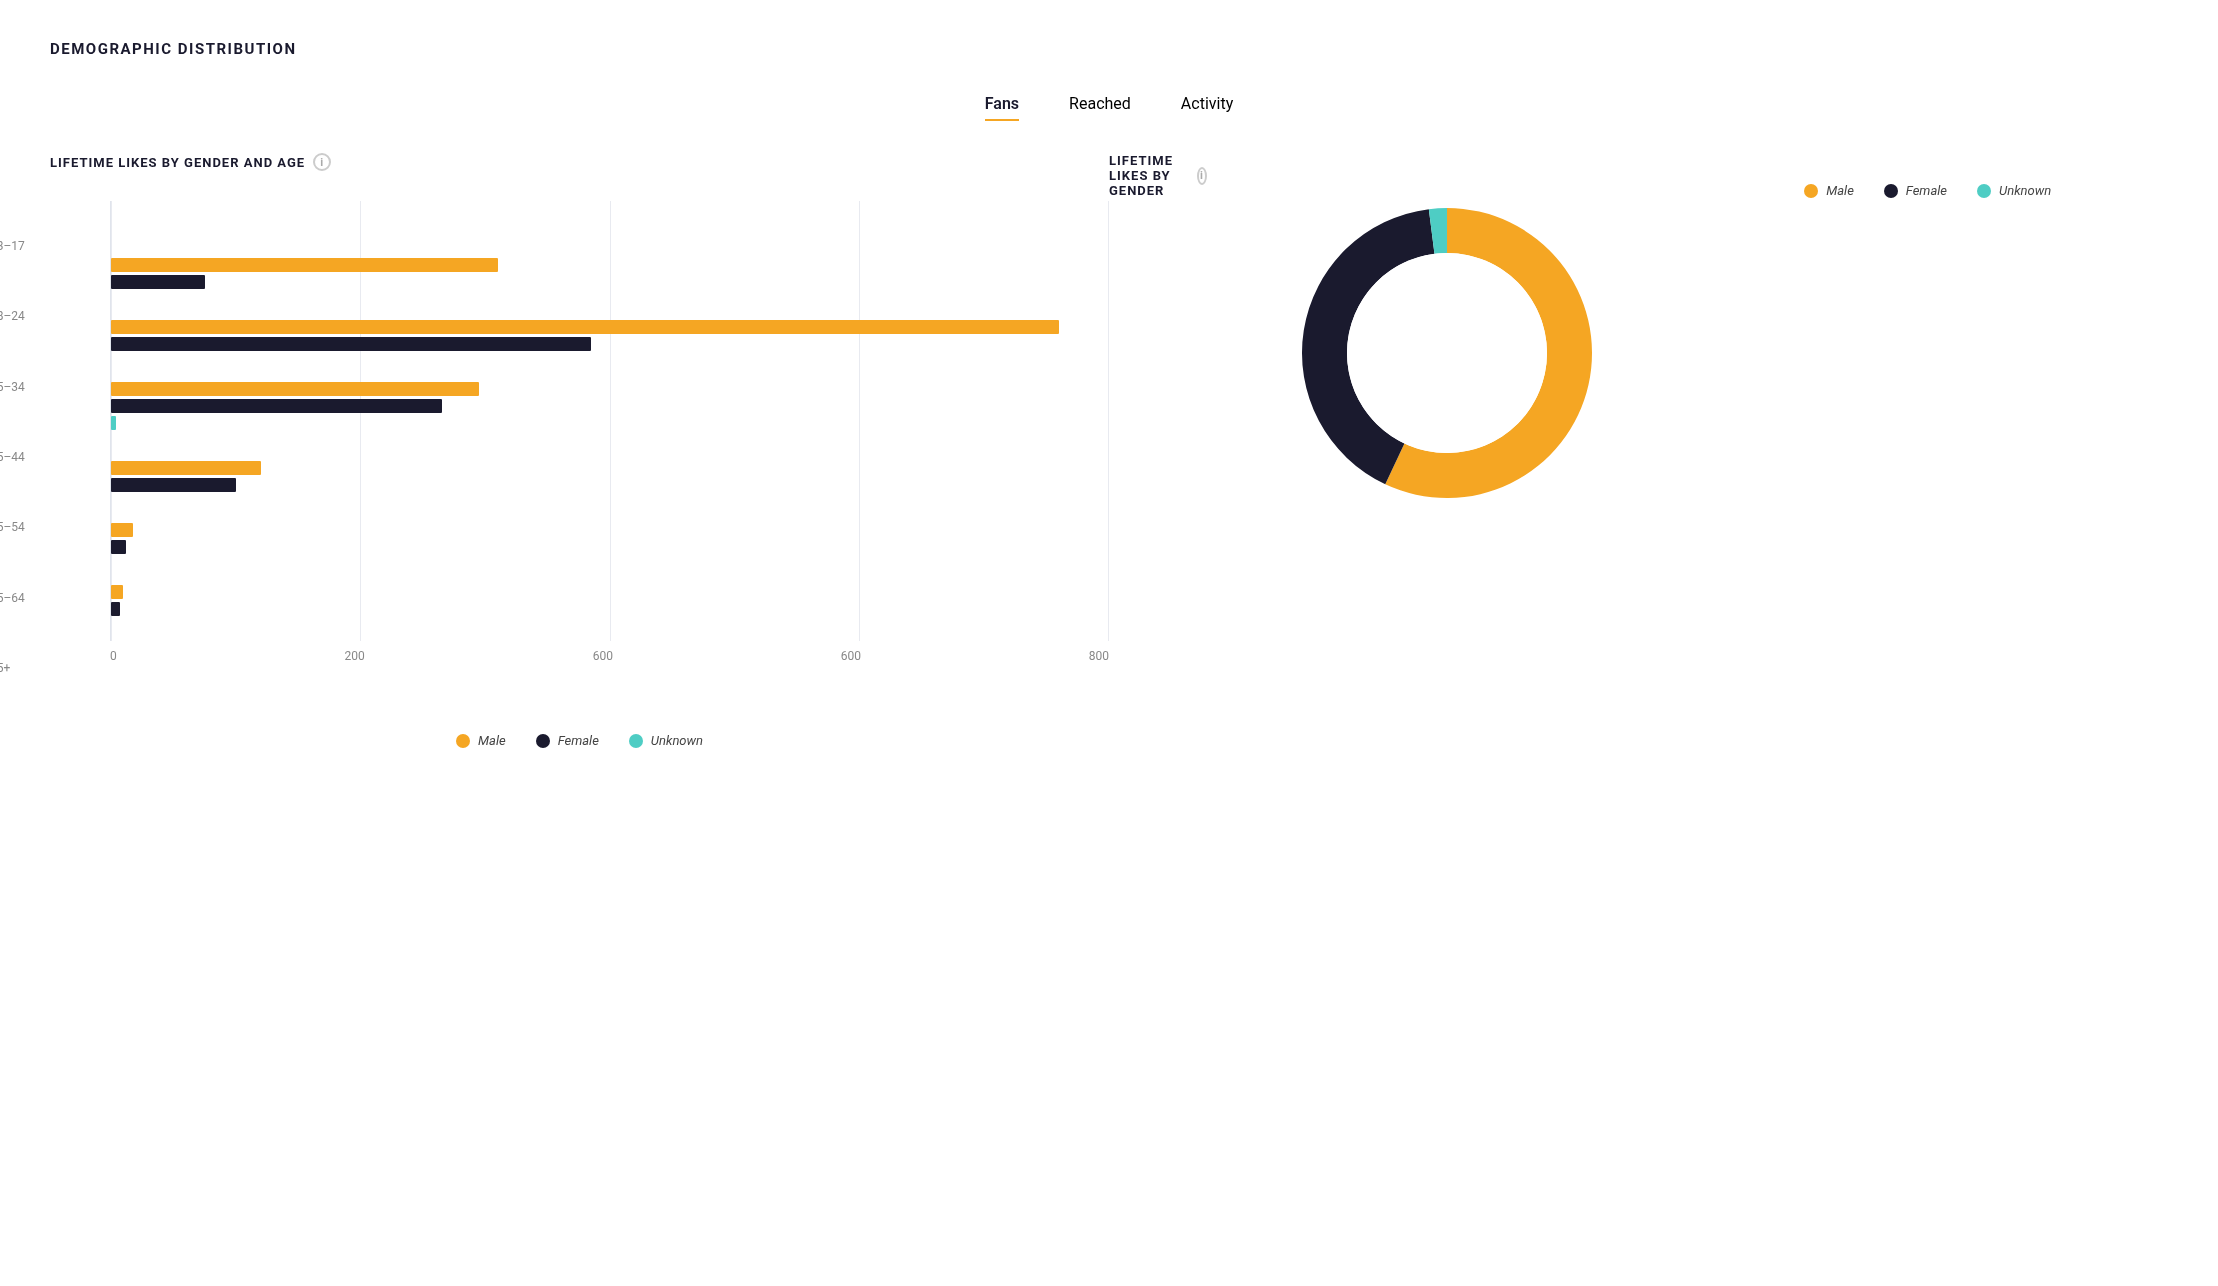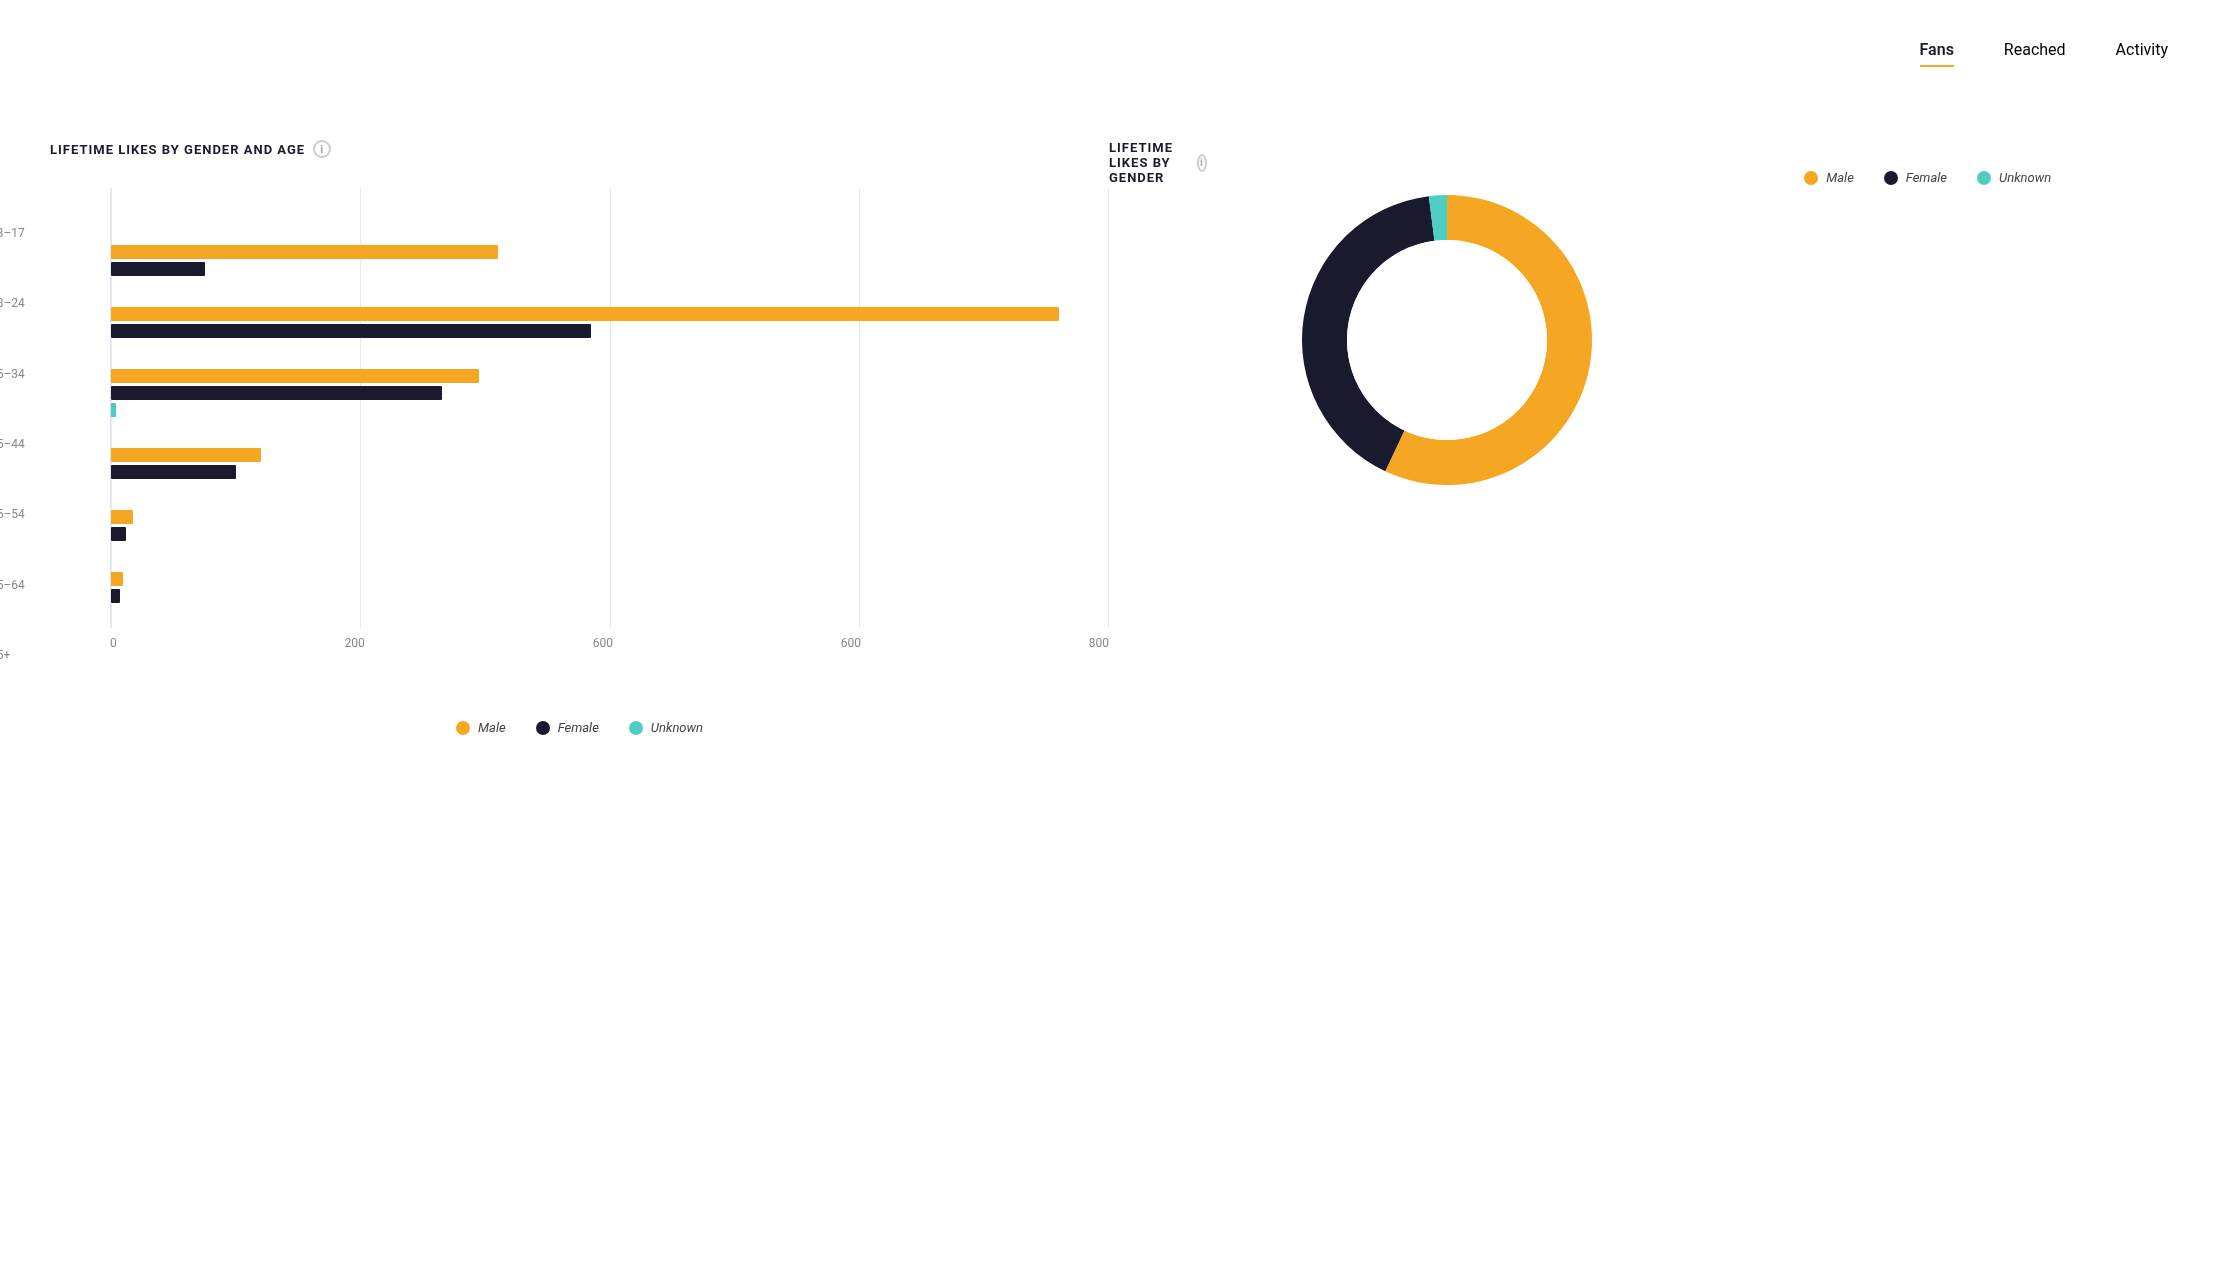--- a/index.html
+++ b/index.html
@@ -16,23 +16,23 @@
     }
     .page-title {
       font-size: 15px;
       font-weight: 700;
       letter-spacing: 1.5px;
       color: #1a1a2e;
       margin-bottom: 36px;
     }
     .tabs {
       display: flex;
-      justify-content: flex-end;
+      justify-content: center;
       gap: 50px;
-      margin-bottom: 73px;
+      margin-bottom: 32px;
     }
     .tab {
       font-size: 16px;
       color: #000000;
       cursor: pointer;
       padding-bottom: 6px;
       border-bottom: 2px solid transparent;
     }
     .tab.active {
       color: #1a1a2e;
@@ -184,20 +184,21 @@
       justify-content: center;
       gap: 30px;
       margin-top: 30px;
       width: 100%;
     }
   </style>
 </head>
 <body>
 
 <div class="page">
+  <div class="page-title">DEMOGRAPHIC DISTRIBUTION</div>
 
   <div class="tabs">
     <div class="tab active">Fans</div>
     <div class="tab">Reached</div>
     <div class="tab">Activity</div>
   </div>
 
   <div class="charts-row">
 
     <div class="chart-panel">

